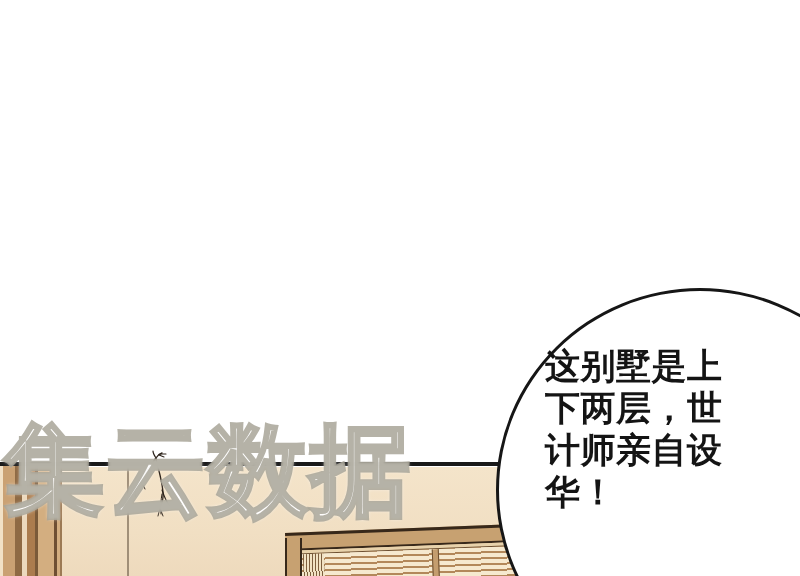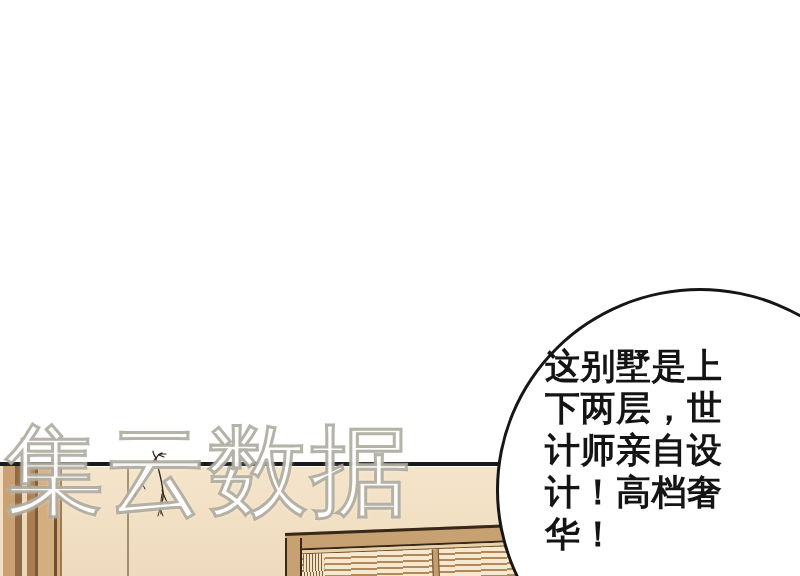--- a/index.html
+++ b/index.html
@@ -113,21 +113,21 @@
     background: #c7a171;
     border-left: 2px solid #37281a;
     border-right: 2px solid #37281a;
     z-index: 2;
   }
   
   .wm-cn {
     position: absolute;
     left: 4px; top: 420px;
     font-size: 100px;
-    font-weight: 400;
+    font-weight: 700;
     letter-spacing: 2px;
     color: transparent;
     -webkit-text-stroke: 3px rgba(168, 165, 152, 0.85);
     text-shadow:
       0 0 2px rgba(255, 255, 255, 0.9),
       0 0 4px rgba(255, 255, 255, 0.7);
     white-space: nowrap;
     z-index: 4;
     line-height: 1;
   }
@@ -202,17 +202,16 @@
   </div>
   <div class="win-left-band"></div>
 
   <div class="wm-cn">集云数据</div>
 
   <div class="bubble"></div>
   <div class="bubble-text">
     <div>这别墅是上</div>
     <div>下两层，世</div>
     <div>计师亲自设</div>
-    <div>计！高档奢</div>
     <div>华！</div>
   </div>
 
 </div>
 
 </body></html>

